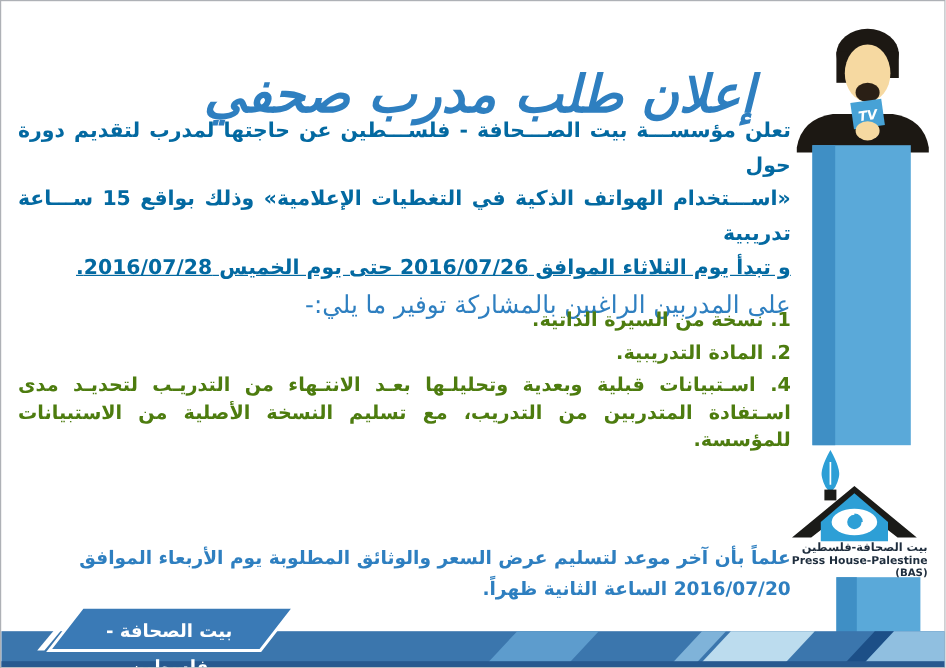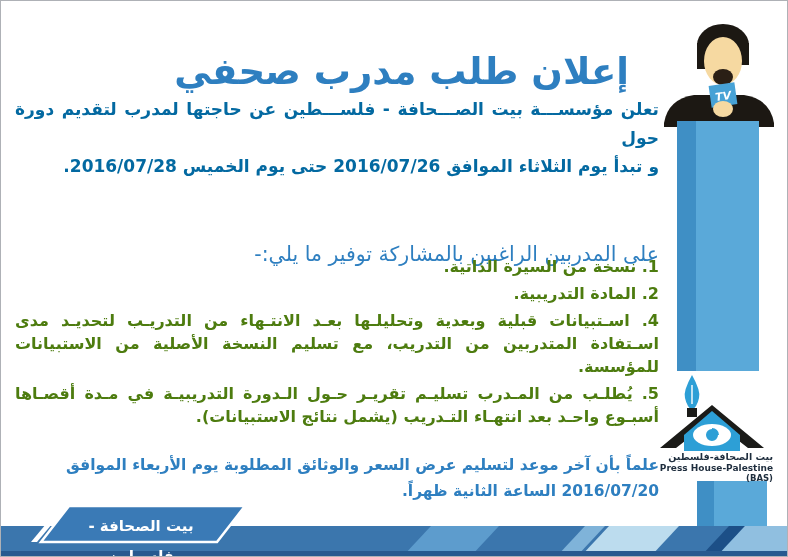--- a/index.html
+++ b/index.html
@@ -4,27 +4,28 @@
 <style>
   html,body { margin:0; padding:0; background:#e8e8e8; }
   .page {
     position:relative; width:788px; height:557px; margin:0 auto;
     background:#ffffff; border:1px solid #aeb1b6; box-sizing:border-box;
     overflow:hidden; font-family:"DejaVu Sans", sans-serif;
   }
   .content { position:absolute; top:0; right:128px; left:14px; direction:rtl; }
   .title {
     position:absolute; top:24px; right:30px; left:250px;
-    color:#2e7fc0; font-size:37px; font-weight:bold; text-align:right;
+    color:#2e7fc0; font-size:43px; font-weight:bold; text-align:right;
     white-space:nowrap;
+    font-style:italic;
   }
   .intro { position:absolute; top:94px; right:0; left:0; color:#0369a1;
            font-size:17px; font-weight:bold; line-height:28.5px; }
   .intro .stretch { text-align:justify; text-align-last:justify; }
-  .intro .last { text-align:right; }
+  .intro .last { text-align:right;text-decoration:underline; }
   .req-heading { position:absolute; top:224px; right:0; left:0;
                  color:#2e7fc0; font-size:20.5px; font-weight:normal; text-align:right; }
   .req-list { position:absolute; top:254px; right:0; left:0; }
   .req-item { color:#4d7c0f; font-size:16px; font-weight:bold; line-height:23px;
               margin-bottom:4px; text-align:justify; }
   .note { position:absolute; top:451px; right:0; left:0; color:#2e7fc0;
           font-size:15.5px; font-weight:bold; line-height:26px; text-align:right; }
   .illustration { position:absolute; top:0; right:0; width:135px; height:557px; }
   .logo-text { position:absolute; right:14px; width:118px; text-align:right;
                direction:rtl; color:#1e2d3d; font-weight:bold; }
@@ -41,30 +42,30 @@
 </head>
 <body>
 
 <div class="page">
 
   <div class="content" lang="ar">
     <h1 class="title">إعلان طلب مدرب صحفي</h1>
 
     <div class="intro">
       <div class="stretch">تعلن مؤسســـة بيت الصـــحافة - فلســـطين عن حاجتها لمدرب لتقديم دورة حول</div>
+      <div class="stretch">«اســـتخدام الهواتف الذكية في التغطيات الإعلامية» وذلك بواقع 15 ســـاعة تدريبية</div>
       <div class="last">و تبدأ يوم الثلاثاء الموافق 2016/07/26 حتى يوم الخميس 2016/07/28.</div>
     </div>
 
     <h2 class="req-heading">على المدربين الراغبين بالمشاركة توفير ما يلي:-</h2>
 
     <div class="req-list">
       <div class="req-item">1. نسخة من السيرة الذاتية.</div>
       <div class="req-item">2. المادة التدريبية.</div>
       <div class="req-item">4. اسـتبيانات قبلية وبعدية وتحليلـها بعـد الانتـهاء من التدريـب لتحديـد مدى اسـتفادة المتدربين من التدريب، مع تسليم النسخة الأصلية من الاستبيانات للمؤسسة.</div>
-      <div class="req-item">5. يُطلـب من المـدرب تسليـم تقريـر حـول الـدورة التدريبيـة في مـدة أقصـاها أسبـوع واحـد بعد انتهـاء التـدريب (يشمل نتائج الاستبيانات).</div>
     </div>
 
     <div class="note">
       <div>علماً بأن آخر موعد لتسليم عرض السعر والوثائق المطلوبة يوم  الأربعاء الموافق 2016/07/20 الساعة الثانية ظهراً.</div>
     </div>
   </div>
 
   <svg class="illustration" viewBox="0 0 135 557">
 
     <g>

